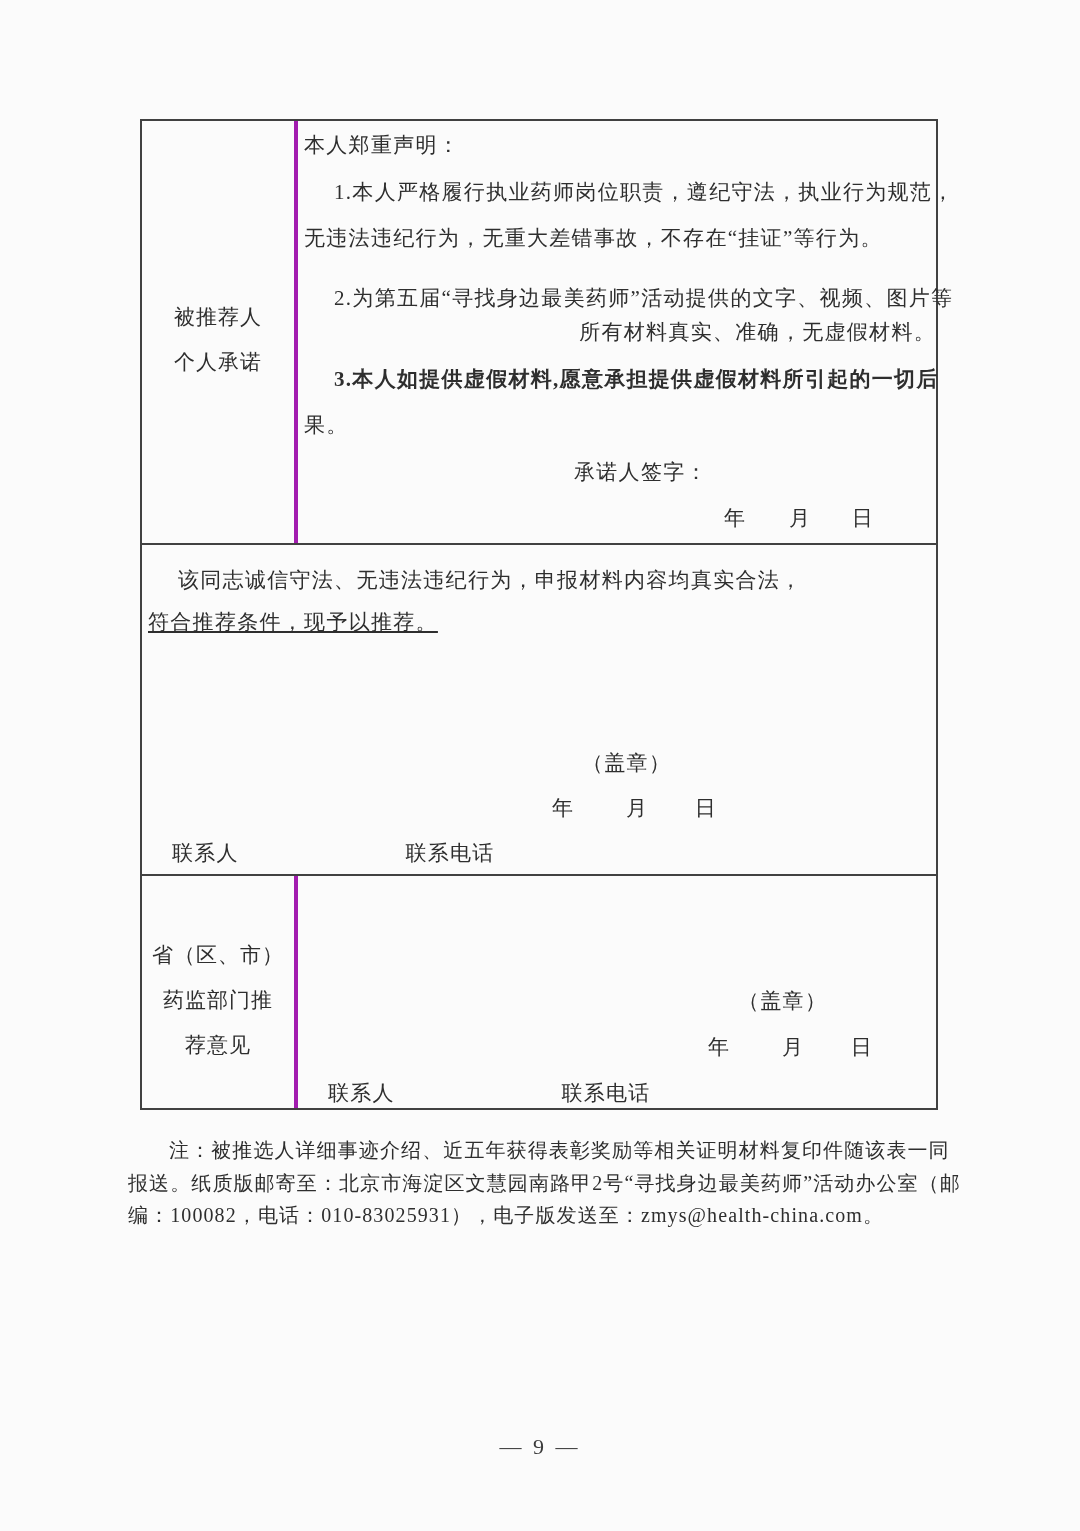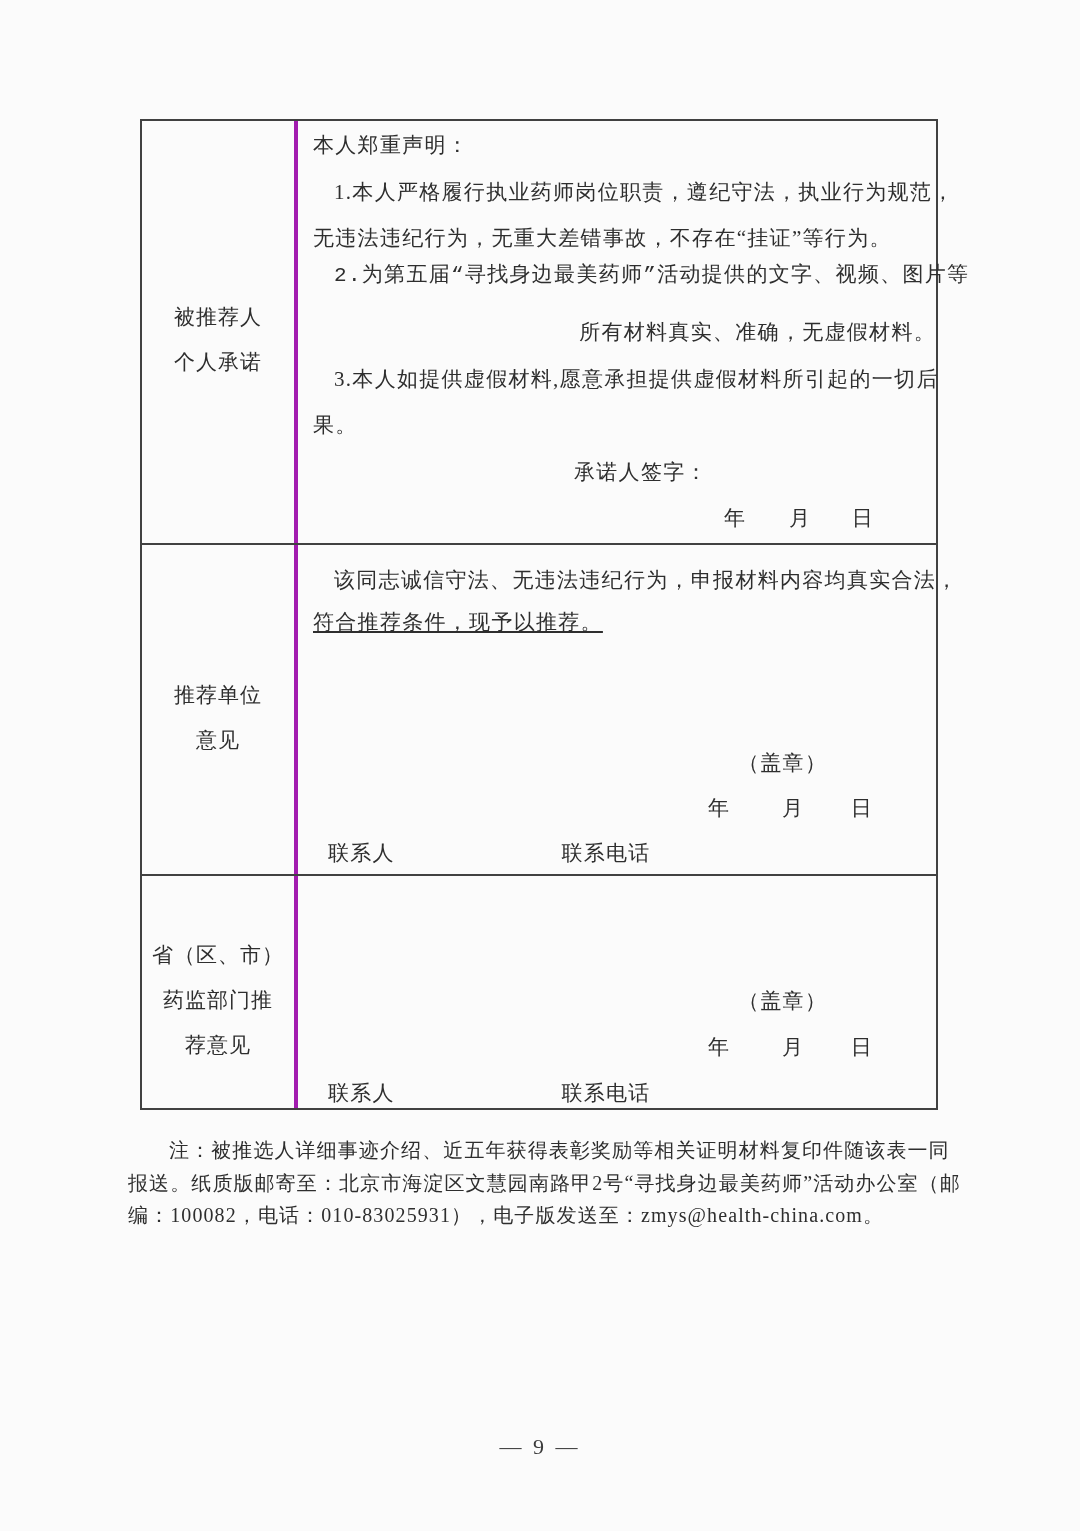--- a/index.html
+++ b/index.html
@@ -17,21 +17,21 @@
   .r1{height:424px;border-bottom:2px solid #414141;}
   .r2{height:331px;border-bottom:2px solid #414141;}
   .r3{height:232px;}
   .label-cell{position:relative;width:156px;flex:none;border-right:4px solid #a21caf;box-sizing:border-box;}
   .content-cell{position:relative;flex:1;}
   .lbl{
     position:absolute;left:0;width:100%;margin:0;text-align:center;
     font-size:21px;line-height:26px;letter-spacing:1px;white-space:nowrap;
   }
   .ln{
-    position:absolute;left:0;right:0;margin:0;padding-left:15px;
+    position:absolute;left:0;right:0;margin:0;padding-left:6px;
     font-size:21px;line-height:26px;letter-spacing:1.3px;white-space:nowrap;
   }
   .indent{padding-left:36px;}
   .sign{padding-left:276px;}
   .date-r1{padding-left:426px;}
   .date-r23{padding-left:410px;}
   .seal{padding-left:440px;}
   .contacts{padding-left:30px;}
   .ymd-a{margin-right:36px;}
   .ymd-b{margin-right:34px;}
@@ -49,22 +49,22 @@
   
   .pageno{
     position:absolute;left:0;top:1434px;width:100%;margin:0;
     text-align:center;font-size:22px;letter-spacing:3px;color:#3a3a3a;
   }
   
   .lbl-r1-0{top:183px;} .lbl-r1-1{top:228px;}
   .lbl-r2-0{top:137px;} .lbl-r2-1{top:182px;}
   .lbl-r3-0{top:66px;}  .lbl-r3-1{top:111px;} .lbl-r3-2{top:156px;}
   
-  .l10{top:11px;} .l11{top:58px;} .l12{top:104px;} .l13{top:142px;font-family:Liberation Mono, monospace;}
-  .l14{top:198px;text-align:right;} .l15{top:245px;} .l16{top:291px;} .l17{top:338px;} .l18{top:384px;}
+  .l10{top:11px;} .l11{top:58px;} .l12{top:104px;} .l13{top:164px;}
+  .l14{top:198px;text-align:right;} .l15{top:245px;font-weight:bold;} .l16{top:291px;} .l17{top:338px;} .l18{top:384px;}
   
   .l20{top:22px;} .l21{top:64px;text-decoration:underline;} .l22{top:205px;} .l23{top:250px;} .l24{top:295px;}
   
   .l30{top:112px;} .l31{top:158px;} .l32{top:204px;}
 </style>
 </head>
 <body>
 
 <div class="page">
 
@@ -86,24 +86,20 @@
         <p class="ln l17 sign">承诺人签字：</p>
         <p class="ln l18 date-r1">
           <span class="ymd-a">年</span>
           <span class="ymd-b">月</span>
           <span>日</span>
         </p>
       </div>
     </div>
 
     <div class="row r2">
-      <div class="label-cell">
-        <p class="lbl lbl-r2-0">推荐单位</p>
-        <p class="lbl lbl-r2-1">意见</p>
-      </div>
       <div class="content-cell">
         <p class="ln l20 indent">该同志诚信守法、无违法违纪行为，申报材料内容均真实合法，</p>
         <p class="ln l21">符合推荐条件，现予以推荐。</p>
         <p class="ln l22 seal">（盖章）</p>
         <p class="ln l23 date-r23">
           <span class="ymd-c">年</span>
           <span class="ymd-d">月</span>
           <span>日</span>
         </p>
         <p class="ln l24 contacts">

